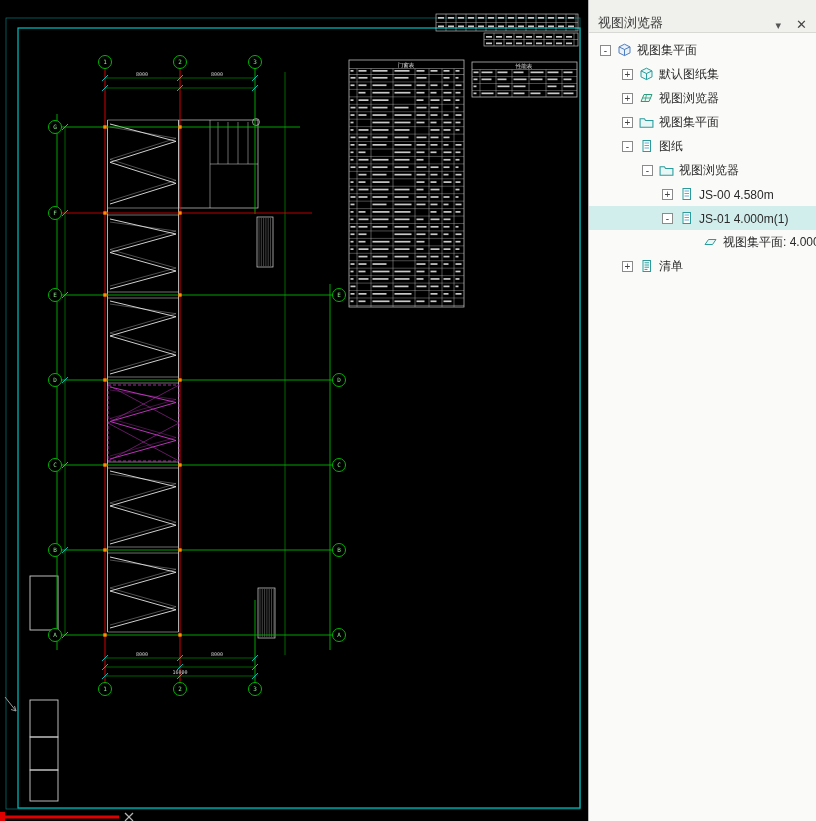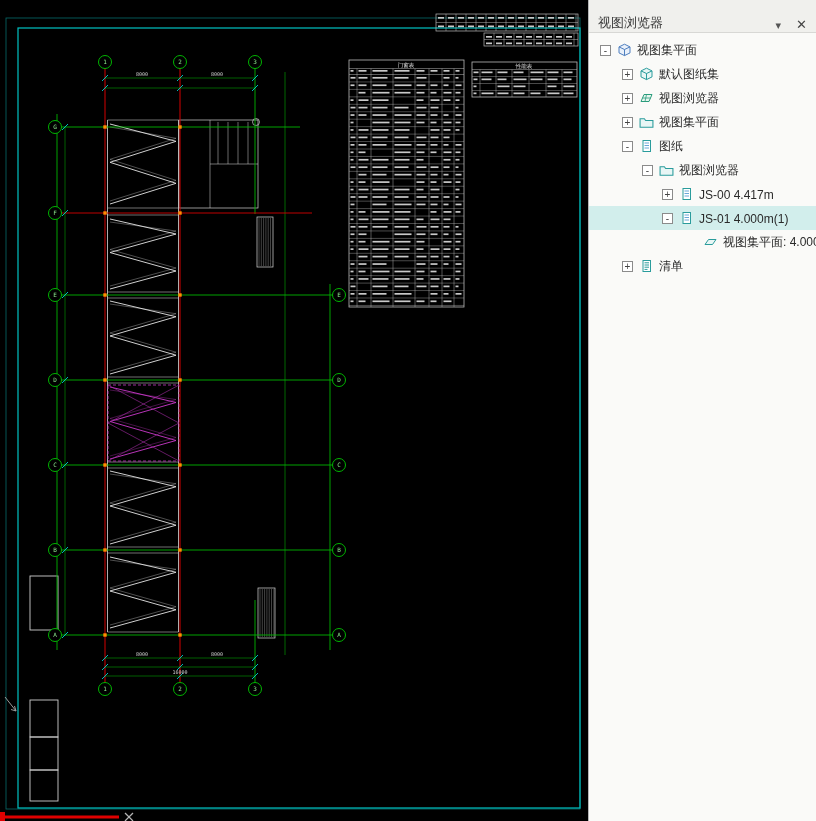--- a/index.html
+++ b/index.html
@@ -664,21 +664,21 @@
       <div class="row lvl3">
         <span class="tbox">+</span>
         <span class="ticon">
           <svg width="15" height="14" viewBox="0 0 14 14">
               <rect x="3.5" y="1.5" width="7.5" height="11" fill="#fff" stroke="#2a9c9c"></rect>
               <line x1="5" y1="4" x2="9.5" y2="4" stroke="#6aa7d8"></line>
               <line x1="5" y1="6.5" x2="9.5" y2="6.5" stroke="#6aa7d8"></line>
               <line x1="5" y1="9" x2="9.5" y2="9" stroke="#6aa7d8"></line>
             </svg>
         </span>
-        <span class="tlabel">JS-00 4.417m</span>
+        <span class="tlabel">JS-00 4.580m</span>
       </div>
 
       <div class="row lvl3 sel">
         <span class="tbox">-</span>
         <span class="ticon">
           <svg width="15" height="14" viewBox="0 0 14 14">
               <rect x="3.5" y="1.5" width="7.5" height="11" fill="#fff" stroke="#2a9c9c"></rect>
               <line x1="5" y1="4" x2="9.5" y2="4" stroke="#6aa7d8"></line>
               <line x1="5" y1="6.5" x2="9.5" y2="6.5" stroke="#6aa7d8"></line>
               <line x1="5" y1="9" x2="9.5" y2="9" stroke="#6aa7d8"></line>

